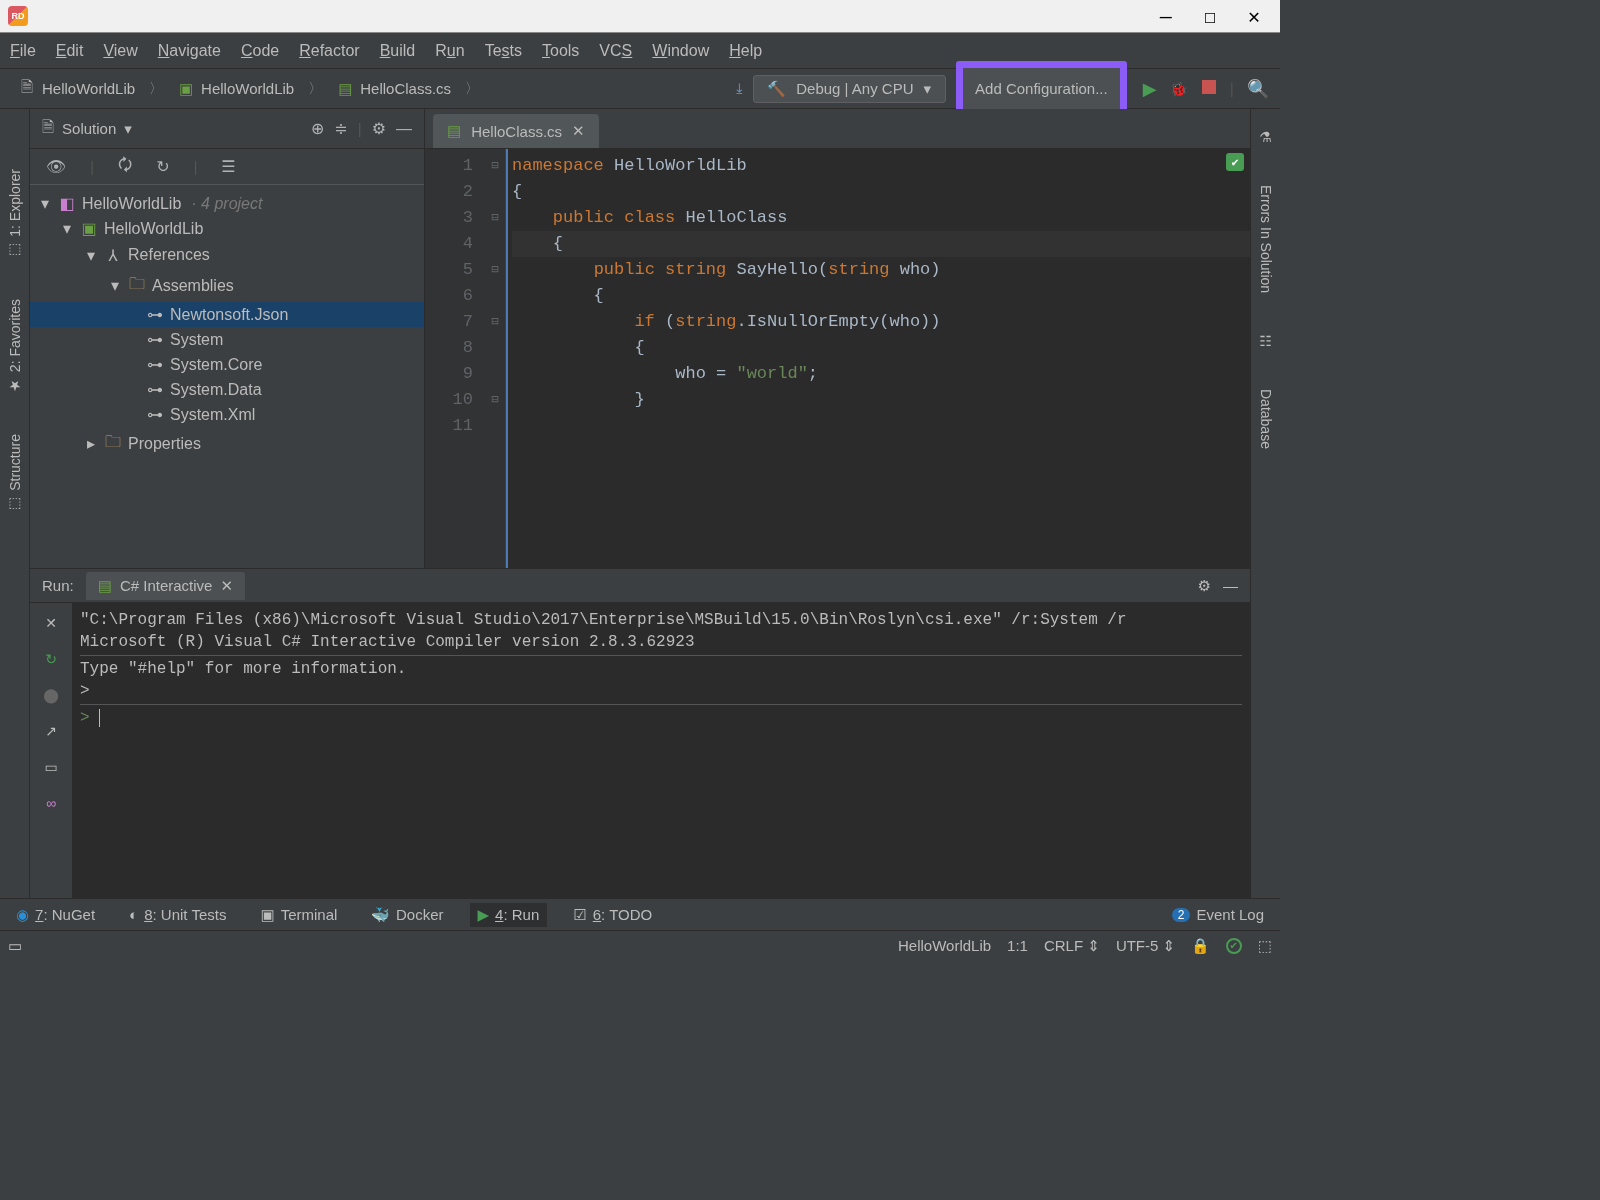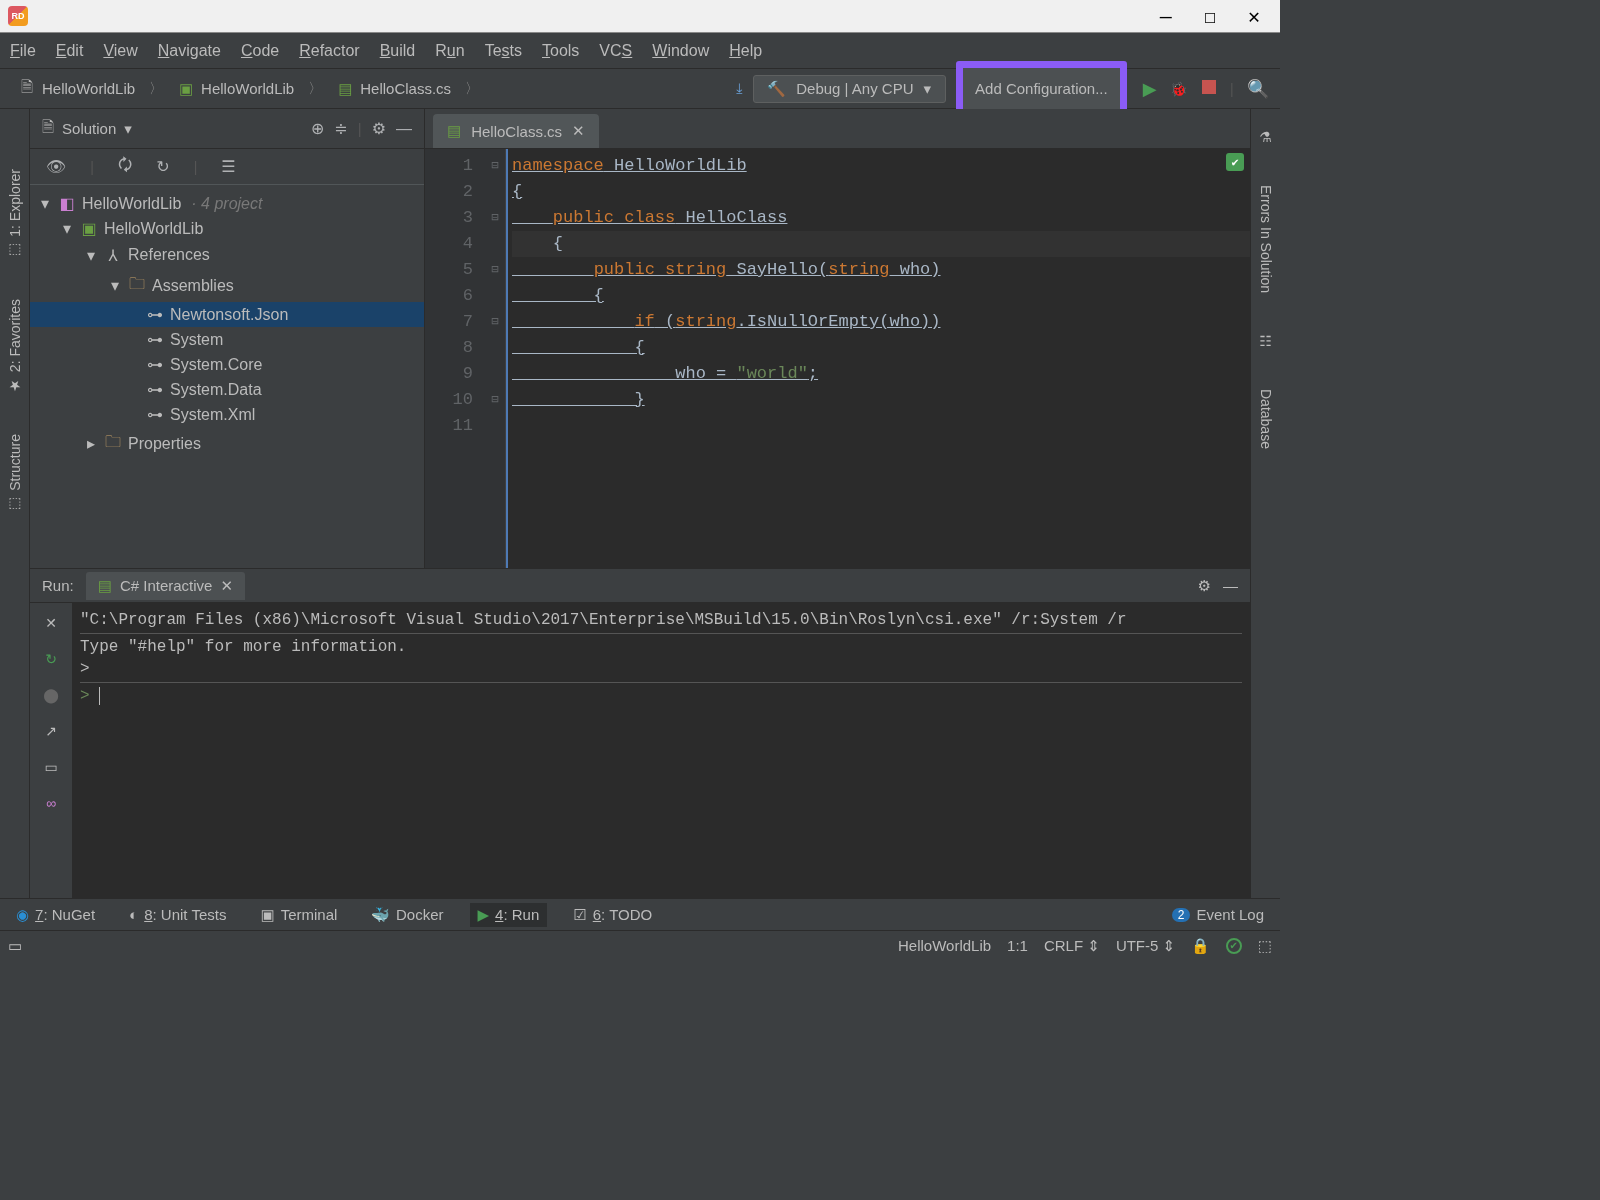--- a/index.html
+++ b/index.html
@@ -150,21 +150,20 @@
 }
 .gutter {
   width: 60px; background:#313335; color:#606366; text-align:right;
   padding: 4px 12px 4px 0; line-height: 26px;
 }
 .foldcol { width: 20px; background:#313335; color:#606366; padding-top:4px; line-height:26px; text-align:center; font-size:12px;}
 .code {
   flex:1; padding: 4px 0 4px 6px; line-height:26px; color:#a9b7c6;
   border-left: 1px solid #404040;
   position:relative;
-  text-decoration:underline;
 }
 .code .marginline { position:absolute; left:0; top:0; bottom:0; width:2px; background:#4e7ab5; }
 .kw { color:#cc7832; }
 .str { color:#6a8759; }
 .hl-line { background:#323232; display:inline-block; width:100%; }
 .checkmark { position:absolute; right:6px; top:4px; width:18px;height:18px;background:#499c54;border-radius:3px;color:#fff;display:flex;align-items:center;justify-content:center;font-size:12px;}
 
 .lower {
   height: 330px; display:flex; flex-direction:column;
   border-top: 1px solid #2b2b2b;
@@ -422,20 +421,21 @@
         <div class="run-gutter">
           <span>✕</span>
           <span style="color:#499c54">↻</span>
           <span style="color:#666">⬤</span>
           <span>↗</span>
           <span>▭</span>
           <span style="color:#c97fd0">∞</span>
         </div>
         <div class="term" id="term">
             <div>"C:\Program Files (x86)\Microsoft Visual Studio\2017\Enterprise\MSBuild\15.0\Bin\Roslyn\csi.exe" /r:System /r</div>
+            <div>Microsoft (R) Visual C# Interactive Compiler version 2.8.3.62923</div>
             <div class="sep"></div>
             <div>Type "#help" for more information.</div>
             <div>&gt;</div>
             <div class="sep"></div>
             <div><span class="prompt">&gt;</span> <span style="border-left:1px solid #bbb;">&nbsp;</span></div>
           </div>
       </div>
     </div>
   </div>
 

